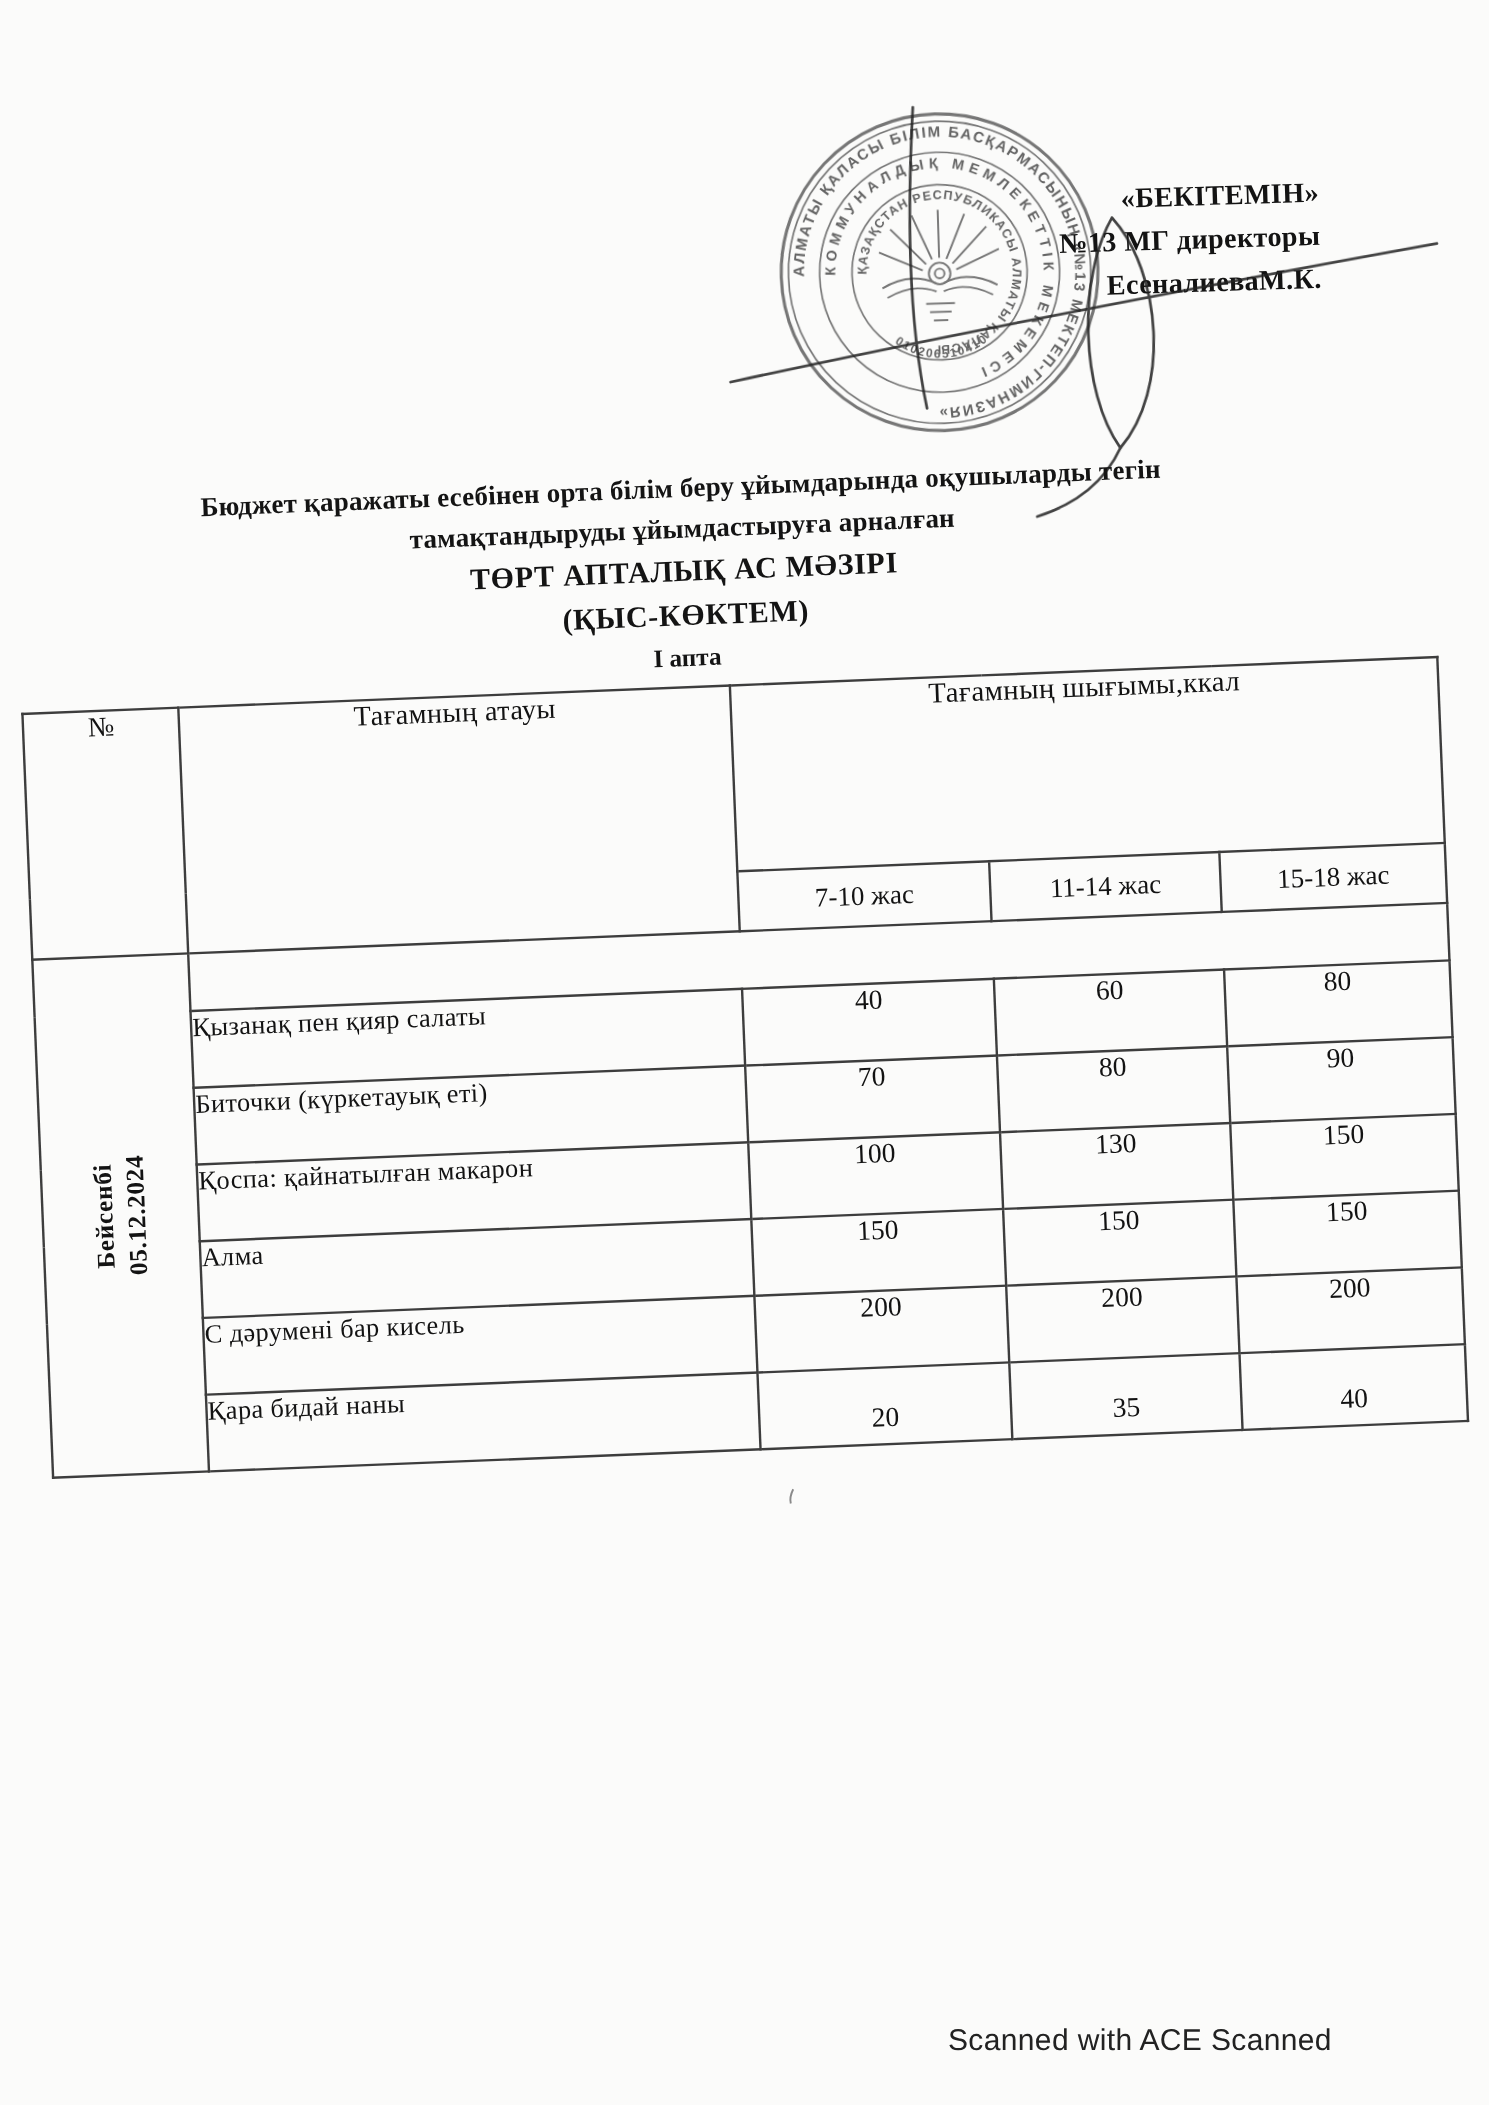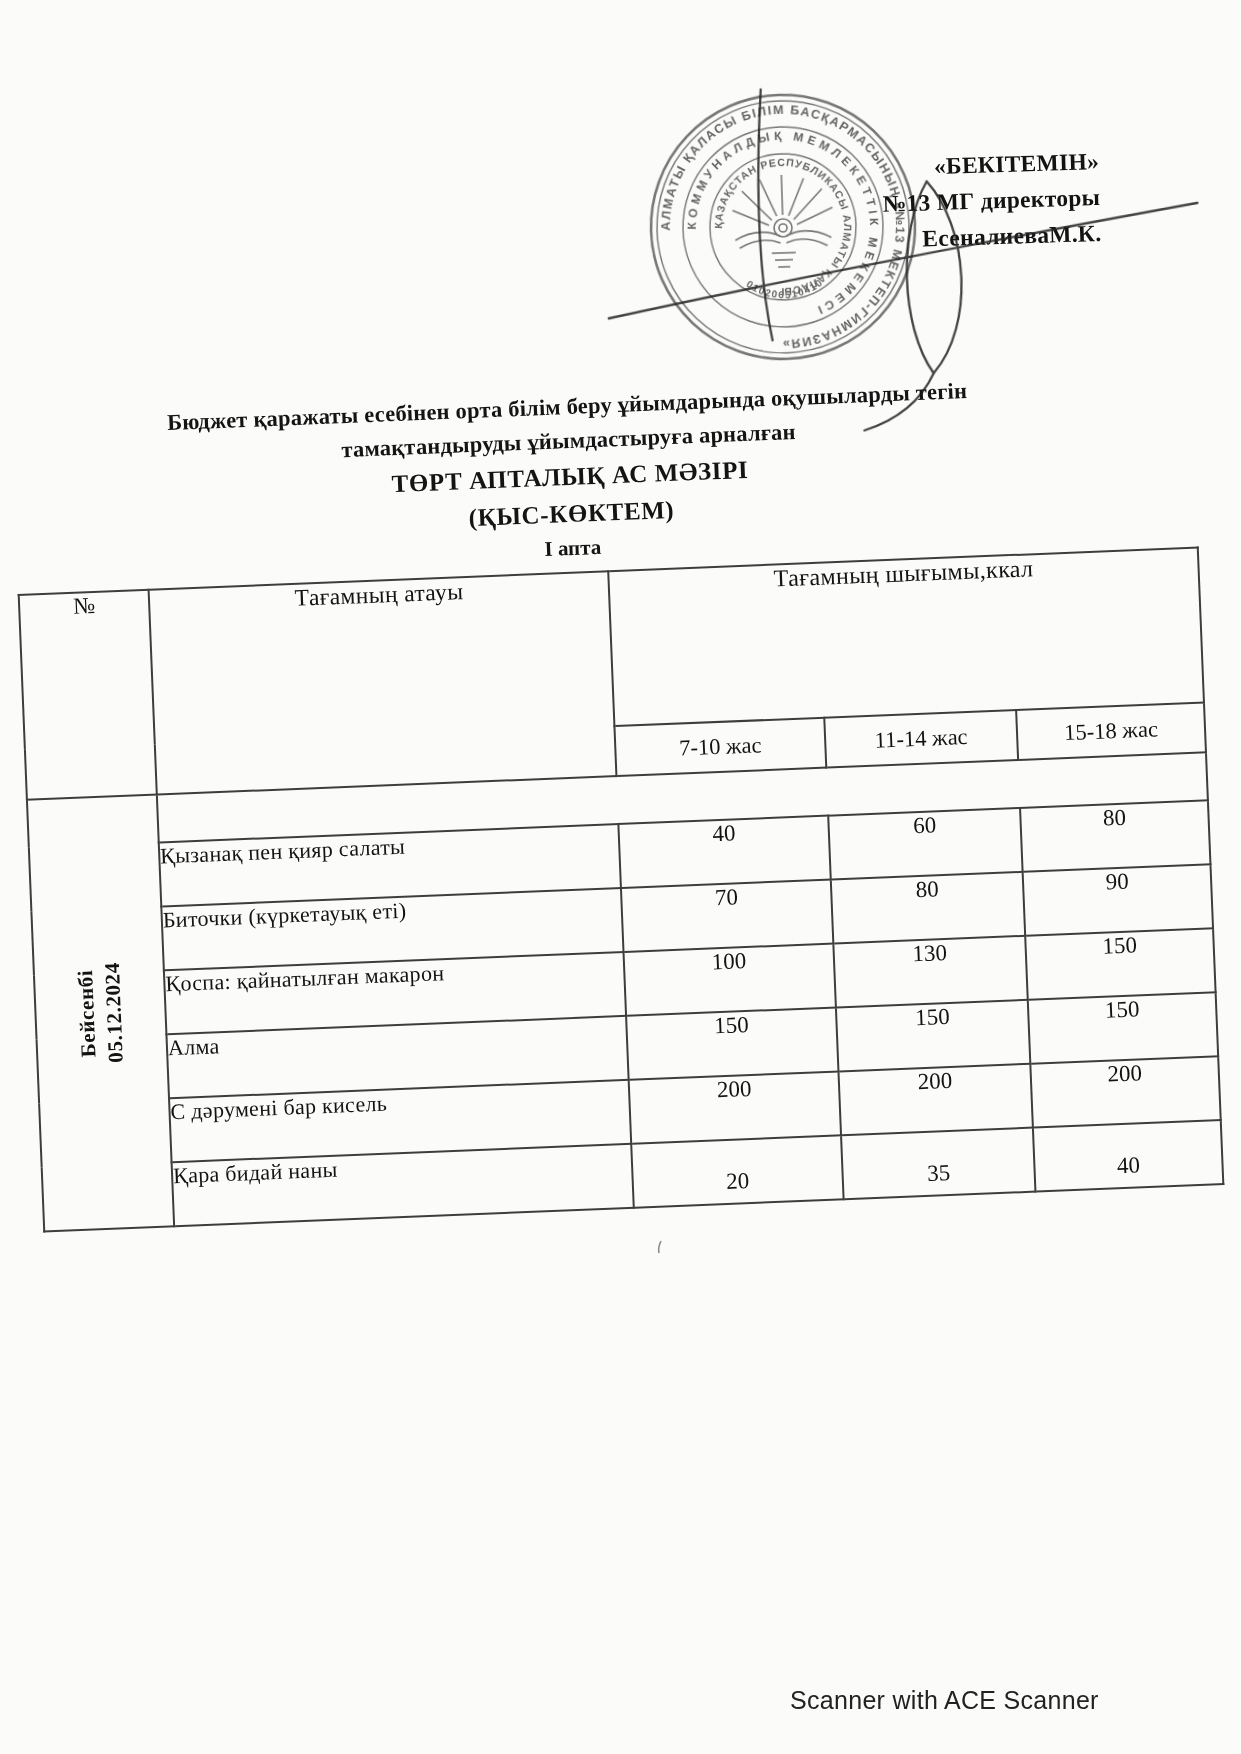--- a/index.html
+++ b/index.html
@@ -181,13 +181,13 @@
     <td class="val">35</td>
     <td class="val">40</td>
   </tr>
 </tbody>
   </table>
 
 <svg class="artifact" width="10" height="14" viewBox="0 0 10 14">
   <path d="M 6,1 C 4,5 3,9 4,13" stroke="#8a8a8a" stroke-width="1.6" fill="none"></path>
 </svg>
 
-<div class="scan-footer">Scanner with ACE Scanner</div>
+<div class="scan-footer">Scanned with ACE Scanned</div>
 
 </body></html>

